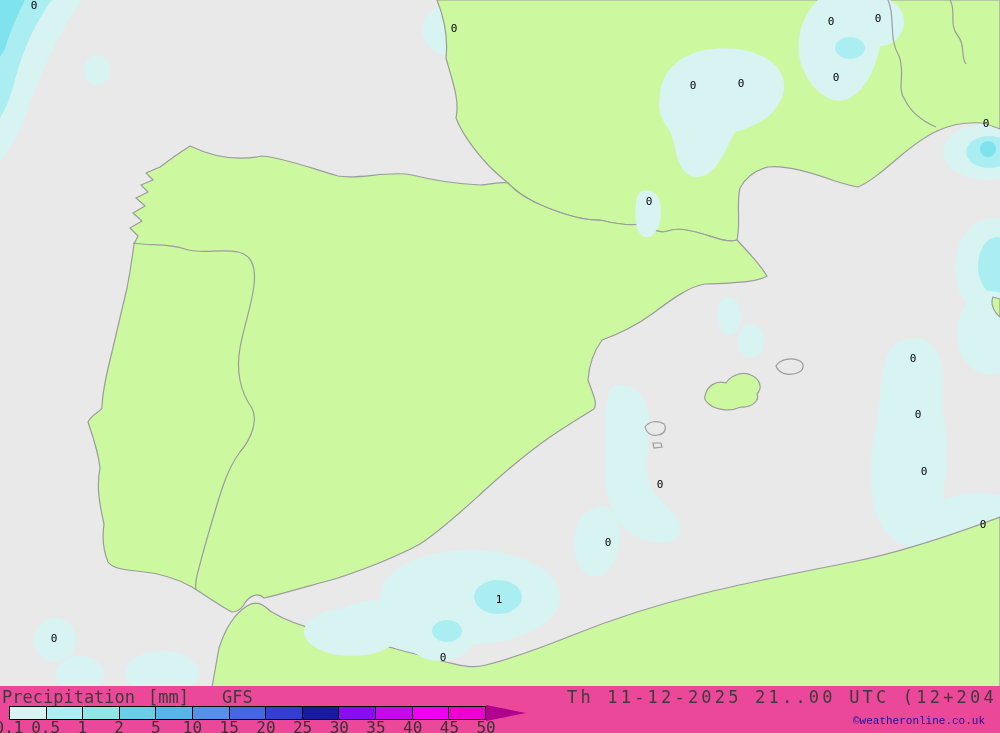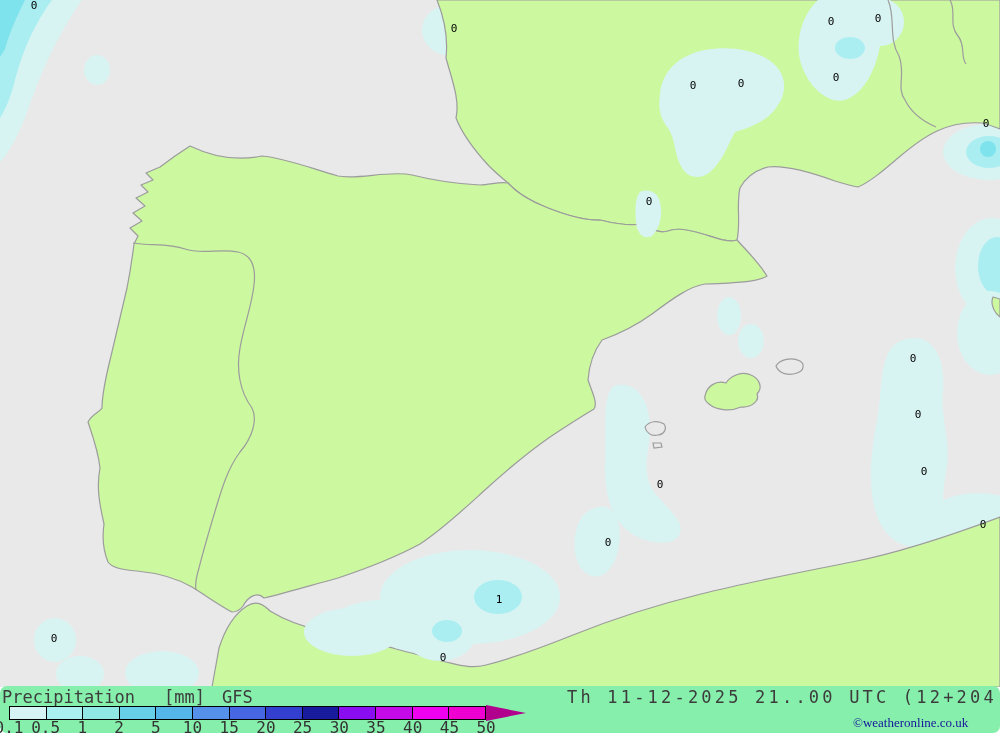--- a/index.html
+++ b/index.html
@@ -9,37 +9,37 @@
   .map svg{display:block;}
   .sea{fill:var(--sea);}
   .land{fill:var(--land);stroke:var(--coast);stroke-width:1.2;stroke-linejoin:round;}
   .island-outline{fill:var(--sea);stroke:var(--coast);stroke-width:1.2;}
   .p1{fill:var(--p1);}
   .p2{fill:var(--p2);}
   .p3{fill:var(--p3);}
   .border{fill:none;stroke:var(--coast);stroke-width:1.2;stroke-linejoin:round;}
   .plabel{position:absolute;transform:translate(-50%,-55%);font-size:11px;line-height:1;
           color:#000;font-family:"DejaVu Sans Mono",monospace;}
-  .band{position:absolute;left:0;top:686px;width:1000px;height:47px;background:#86efac;border-radius:7px;}
+  .band{position:absolute;left:0;top:686px;width:1000px;height:47px;background:#ec4899;}
   .lt{position:absolute;top:1px;font-size:17px;color:#3c3c3c;white-space:nowrap;}
-  .lt.t1{left:2px;} .lt.t2{left:164px;} .lt.t3{left:222px;}
+  .lt.t1{left:2px;} .lt.t2{left:148px;} .lt.t3{left:222px;}
   .colorbar{position:absolute;left:9px;top:20px;width:477px;height:14px;display:flex;
             border:1px solid #000;box-sizing:border-box;background:#fff;}
   .seg{flex:1 1 auto;border-right:1px solid #000;}
   .seg:last-child{border-right:none;}
   .arrowhead{position:absolute;left:486px;top:19px;width:0;height:0;
              border-top:8px solid transparent;border-bottom:8px solid transparent;
              border-left:40px solid var(--arrow);}
   .ticksrow{position:absolute;left:0;top:32px;width:560px;height:15px;}
   .tick{position:absolute;top:0;transform:translateX(-50%);font-size:16px;color:#333;
         white-space:nowrap;}
   .timestamp{position:absolute;left:567px;top:1px;font-size:17px;letter-spacing:3.2px;
              color:#3c3c3c;white-space:nowrap;}
-  .copyright{position:absolute;left:853px;top:29px;font-size:13px;color:#15159b;
-             font-family:Liberation Serif, serif;text-decoration:none;}
+  .copyright{position:absolute;left:853px;top:29px;font-size:11px;color:#15159b;
+             font-family:Liberation Mono, monospace;text-decoration:none;}
 </style>
 </head>
 <body>
 
 <div class="screen">
 
   <div class="map">
     <svg width="1000" height="687" viewBox="0 0 1000 687">
 
       <rect class="sea" x="0" y="0" width="1000" height="687"></rect>

